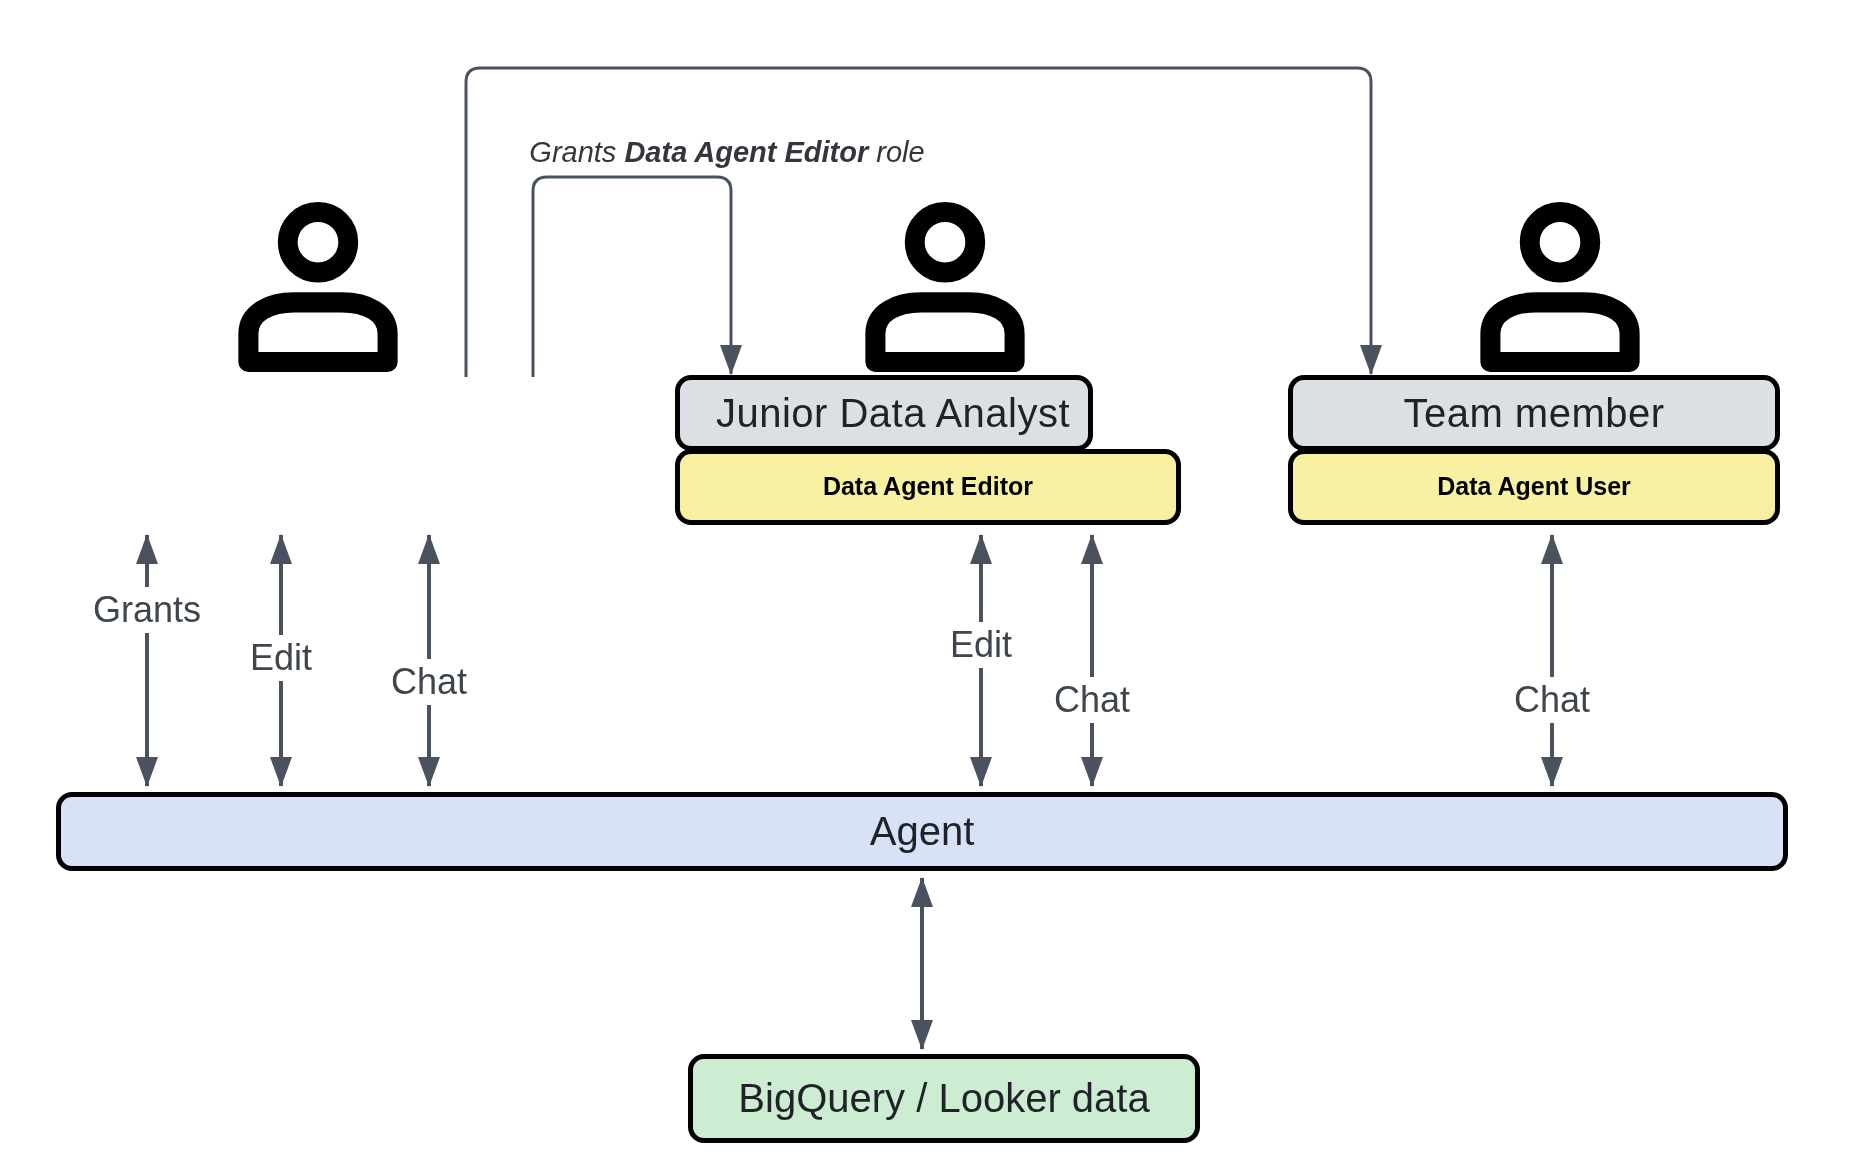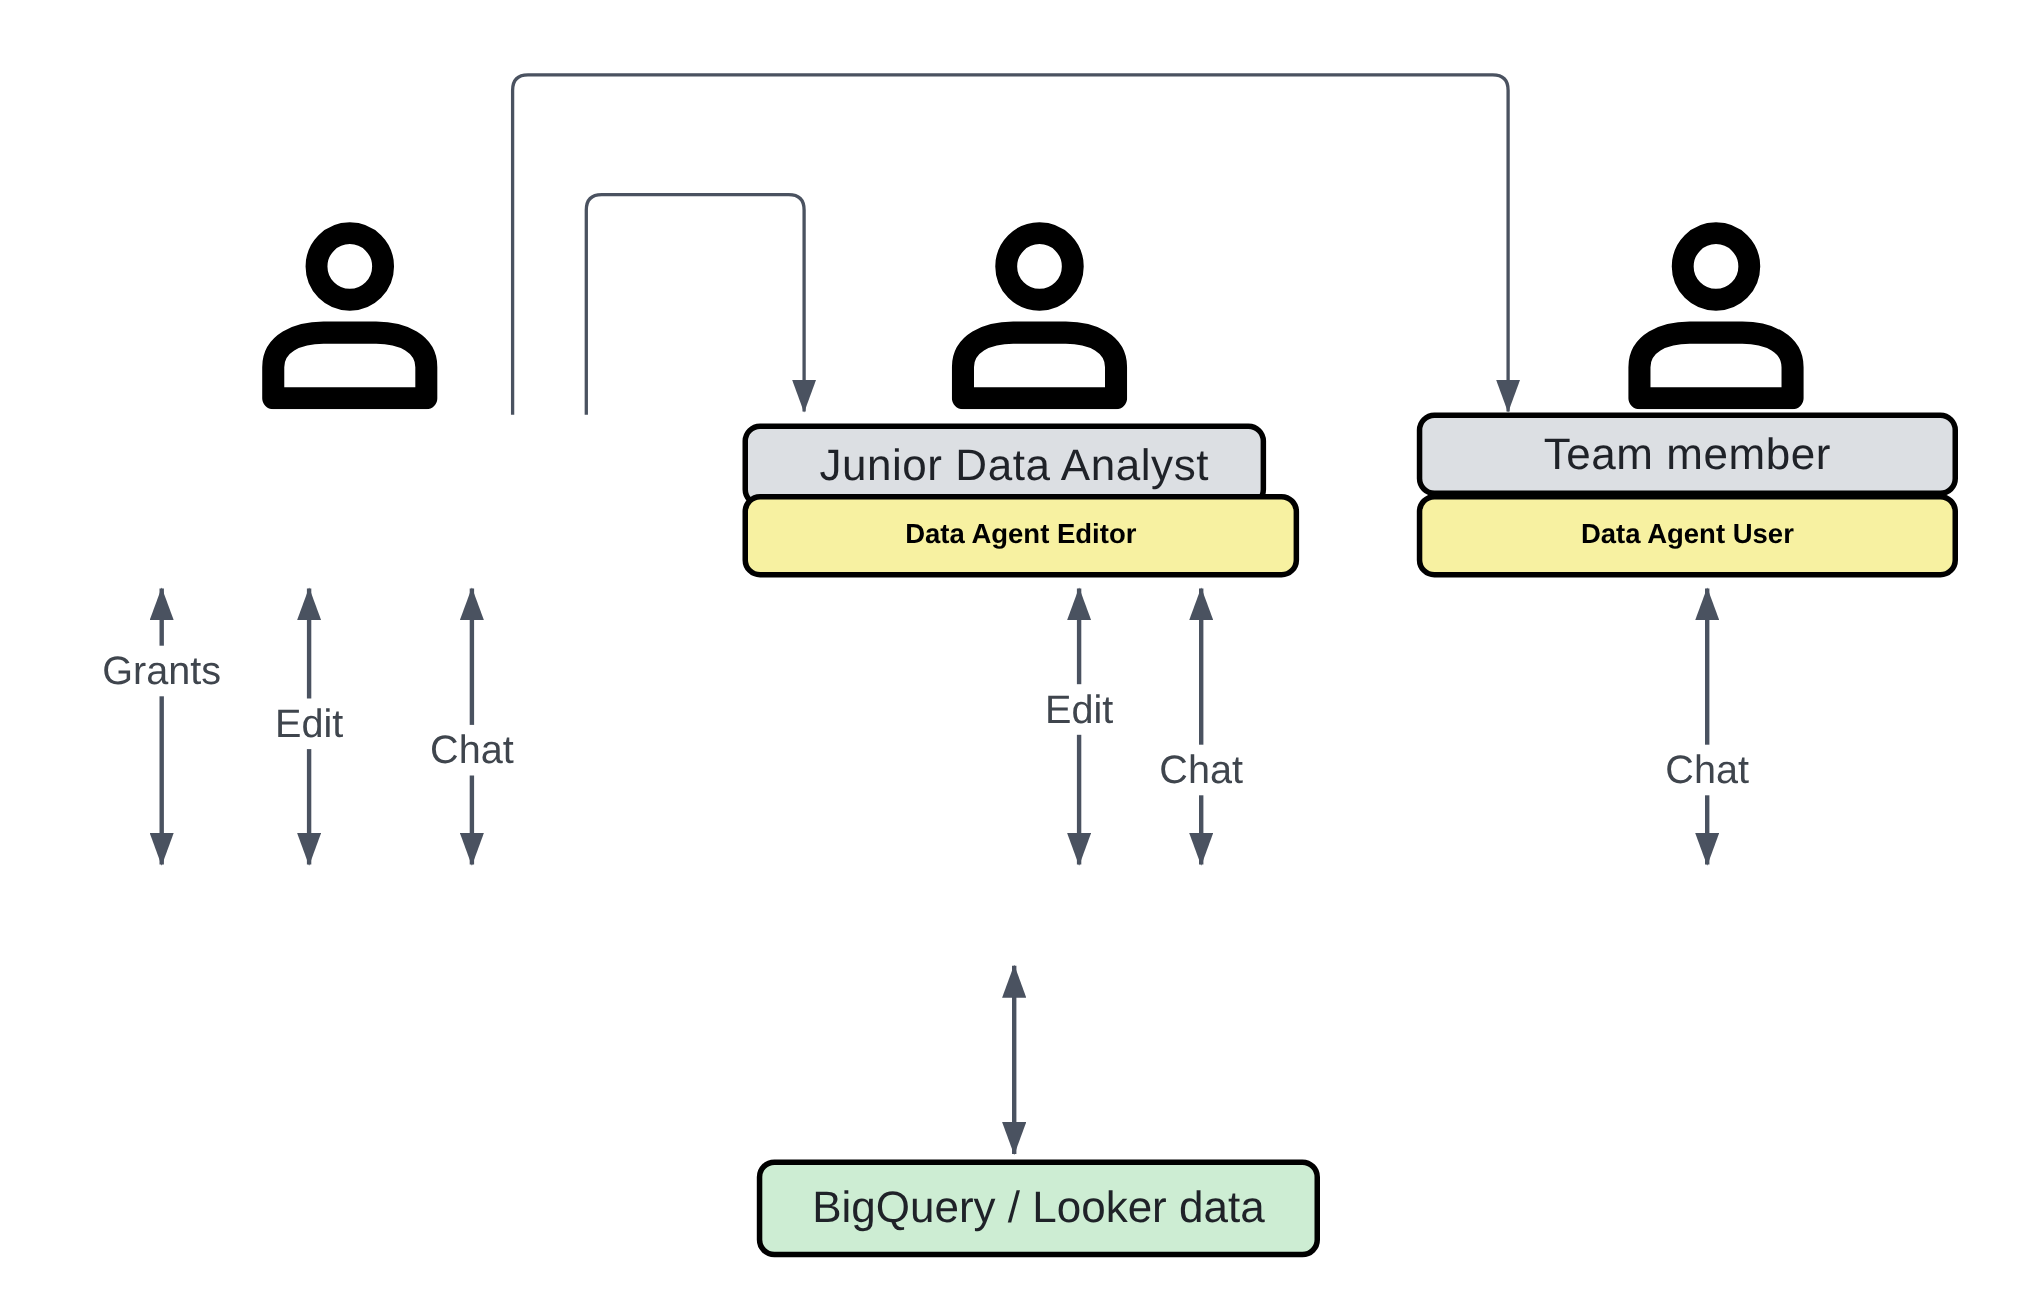--- a/index.html
+++ b/index.html
@@ -92,54 +92,60 @@
     <line x1="429" y1="535" x2="429" y2="786" stroke="#4a5260" stroke-width="4" marker-start="url(#ah)" marker-end="url(#ah)"></line>
 
     <line x1="981" y1="535" x2="981" y2="786" stroke="#4a5260" stroke-width="4" marker-start="url(#ah)" marker-end="url(#ah)"></line>
     <line x1="1092" y1="535" x2="1092" y2="786" stroke="#4a5260" stroke-width="4" marker-start="url(#ah)" marker-end="url(#ah)"></line>
 
     <line x1="1552" y1="535" x2="1552" y2="786" stroke="#4a5260" stroke-width="4" marker-start="url(#ah)" marker-end="url(#ah)"></line>
 
     <line x1="922" y1="878" x2="922" y2="1049" stroke="#4a5260" stroke-width="4" marker-start="url(#ah)" marker-end="url(#ah)"></line>
   </svg>
 
+  <div class="annotation" style="left:727px; top:152px;">
+    <span>Grants </span><span class="grant-target">Data Agent Editor</span><span> role</span>
+  </div>
 
   <svg class="person" style="left:238px; top:200px;" viewBox="0 0 100 108">
     <circle cx="50" cy="26.5" r="19" fill="none" stroke="#000000" stroke-width="12.5"></circle>
     <path d="M6.3 101.7 V84 C6.3 70.5 20 64.3 35 64.3 H65 C80 64.3 93.7 70.5 93.7 84 V101.7 Z" fill="none" stroke="#000000" stroke-width="12.6" stroke-linejoin="round"></path>
   </svg>
   <svg class="person" style="left:865px; top:200px;" viewBox="0 0 100 108">
     <circle cx="50" cy="26.5" r="19" fill="none" stroke="#000000" stroke-width="12.5"></circle>
     <path d="M6.3 101.7 V84 C6.3 70.5 20 64.3 35 64.3 H65 C80 64.3 93.7 70.5 93.7 84 V101.7 Z" fill="none" stroke="#000000" stroke-width="12.6" stroke-linejoin="round"></path>
   </svg>
   <svg class="person" style="left:1480px; top:200px;" viewBox="0 0 100 108">
     <circle cx="50" cy="26.5" r="19" fill="none" stroke="#000000" stroke-width="12.5"></circle>
     <path d="M6.3 101.7 V84 C6.3 70.5 20 64.3 35 64.3 H65 C80 64.3 93.7 70.5 93.7 84 V101.7 Z" fill="none" stroke="#000000" stroke-width="12.6" stroke-linejoin="round"></path>
   </svg>
 
 
-  <div class="box actor-title" style="left:675px; top:385px; width:476px; height:76px;padding-left:18px;">
+  <div class="box actor-title" style="left:675px; top:375px; width:418px; height:76px;padding-left:18px;">
     <span>Junior Data Analyst</span>
   </div>
   <div class="box actor-role" style="left:675px; top:449px; width:506px; height:76px;">
     <div>Data Agent Editor</div>
   </div>
 
   <div class="box actor-title" style="left:1288px; top:375px; width:492px; height:76px;">
     <span>Team member</span>
   </div>
   <div class="box actor-role" style="left:1288px; top:449px; width:492px; height:76px;">
     <div>Data Agent User</div>
   </div>
 
   <div class="arrow-label" style="left:147px; top:610px;">Grants</div>
   <div class="arrow-label" style="left:281px; top:658px;">Edit</div>
   <div class="arrow-label" style="left:429px; top:682px;">Chat</div>
   <div class="arrow-label" style="left:981px; top:645px;">Edit</div>
   <div class="arrow-label" style="left:1092px; top:700px;">Chat</div>
   <div class="arrow-label" style="left:1552px; top:700px;">Chat</div>
 
+  <div class="box agent-box" style="left:56px; top:792px; width:1732px; height:79px;">
+    <span>Agent</span>
+  </div>
 
   <div class="box data-box" style="left:688px; top:1054px; width:512px; height:89px;">
     <span>BigQuery / Looker data</span>
   </div>
 
 </div>
 
 </body></html>

